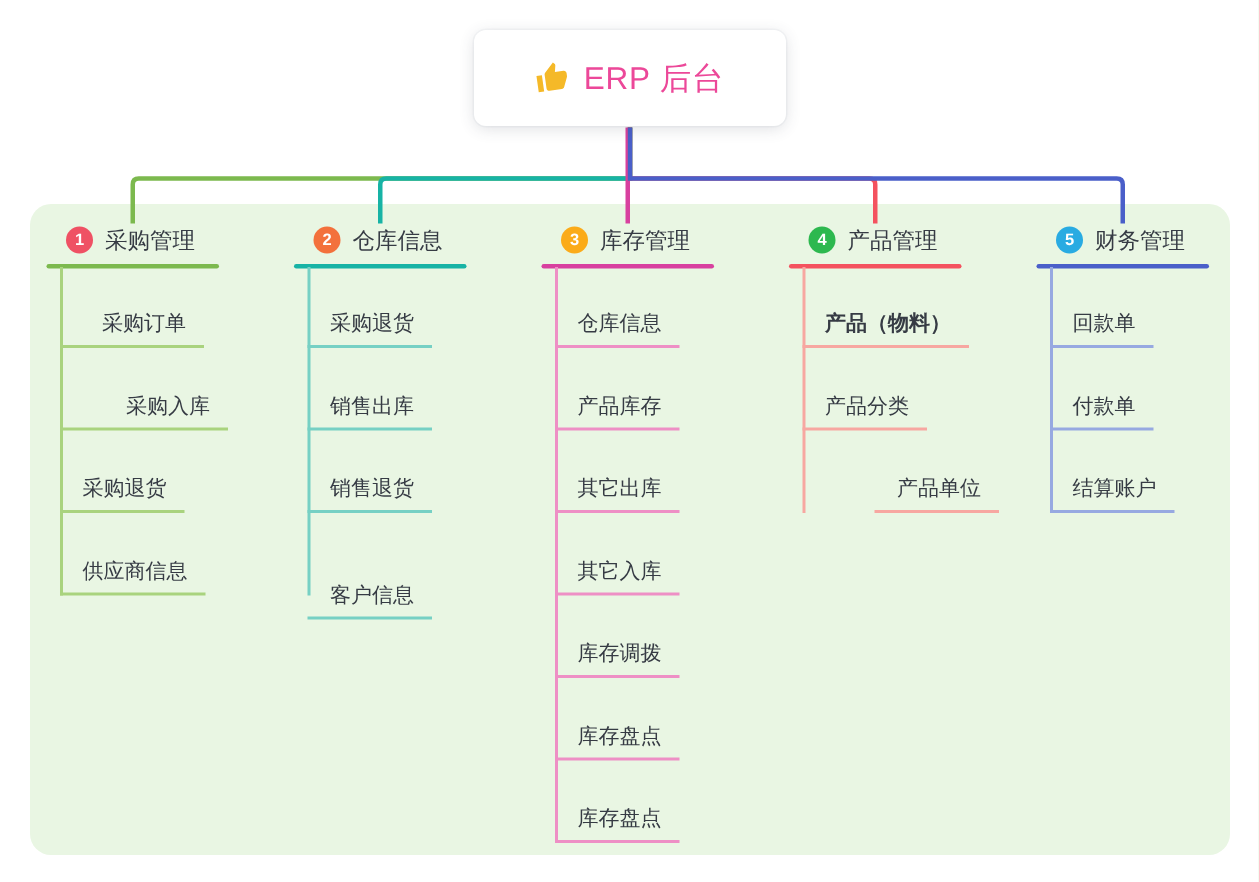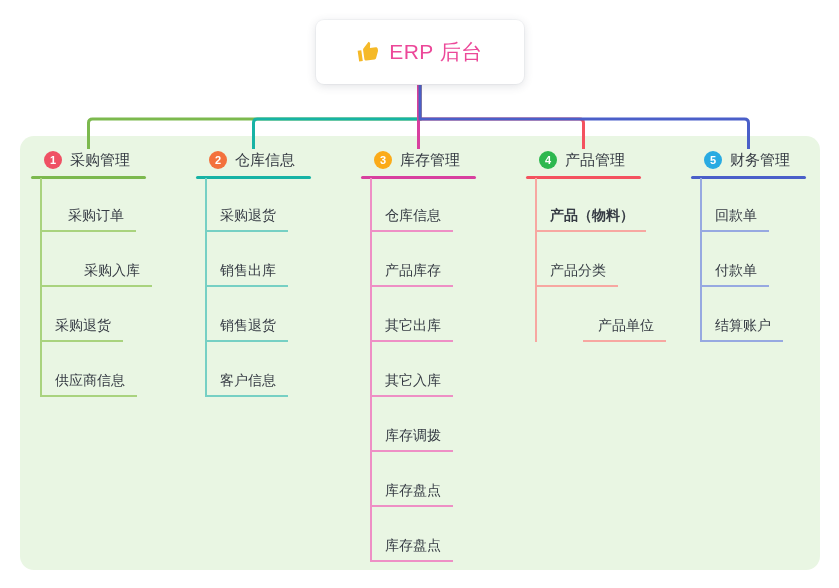--- a/index.html
+++ b/index.html
@@ -82,21 +82,21 @@
       <div class="branch" style="left: 196px;">
         <div class="branch-head">
           <span class="badge" style="background: rgb(243, 113, 60);">2</span>
           <span class="branch-label">仓库信息</span>
         </div>
         <div class="branch-underline" style="background: rgb(23, 179, 165);"></div>
         <div class="child-trunk" style="background: rgb(118, 208, 196); height: 219px;"></div>
         <div class="child" style="top: 206px; border-bottom-color: rgb(118, 208, 196);">采购退货</div>
         <div class="child" style="top: 261px; border-bottom-color: rgb(118, 208, 196);">销售出库</div>
         <div class="child" style="top: 316px; border-bottom-color: rgb(118, 208, 196);">销售退货</div>
-        <div class="child" style="top: 371px; border-bottom-color: rgb(118, 208, 196);">客户信息</div>
+        <div class="child" style="top: 387px; border-bottom-color: rgb(118, 208, 196);">客户信息</div>
       </div>
       <div class="branch" style="left: 361px;">
         <div class="branch-head">
           <span class="badge" style="background: rgb(251, 171, 25);">3</span>
           <span class="branch-label">库存管理</span>
         </div>
         <div class="branch-underline" style="background: rgb(216, 64, 159);"></div>
         <div class="child-trunk" style="background: rgb(238, 143, 197); height: 384px;"></div>
         <div class="child" style="top: 206px; border-bottom-color: rgb(238, 143, 197);">仓库信息</div>
         <div class="child" style="top: 261px; border-bottom-color: rgb(238, 143, 197);">产品库存</div>

